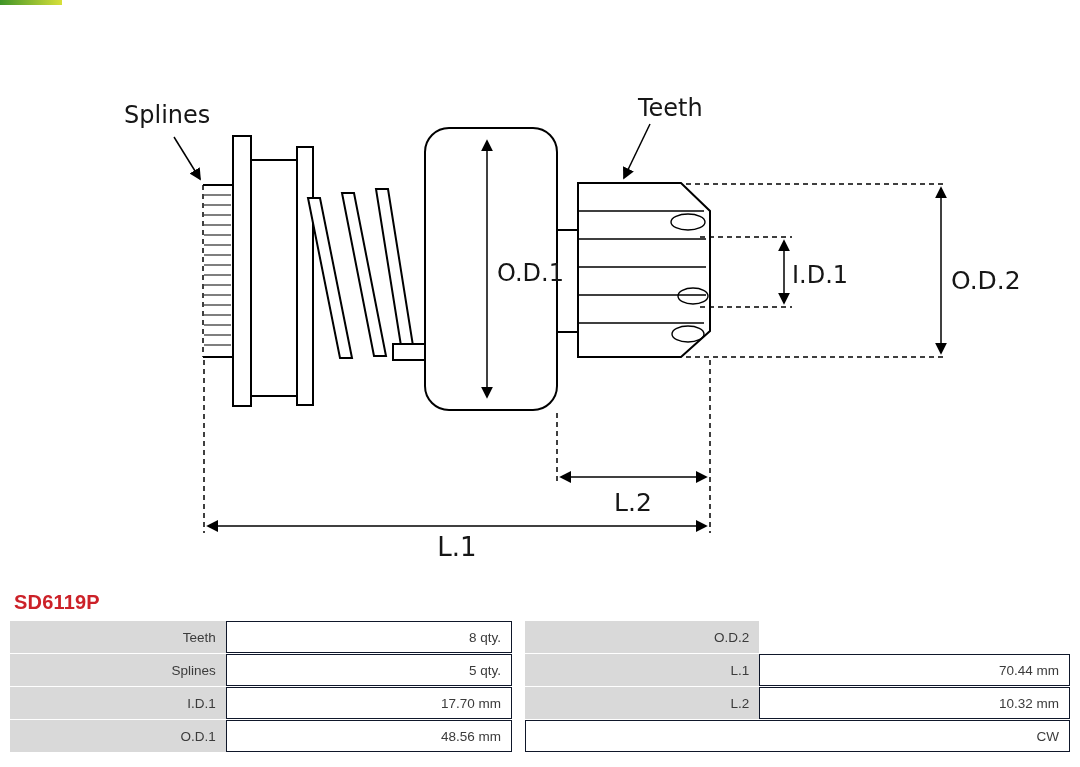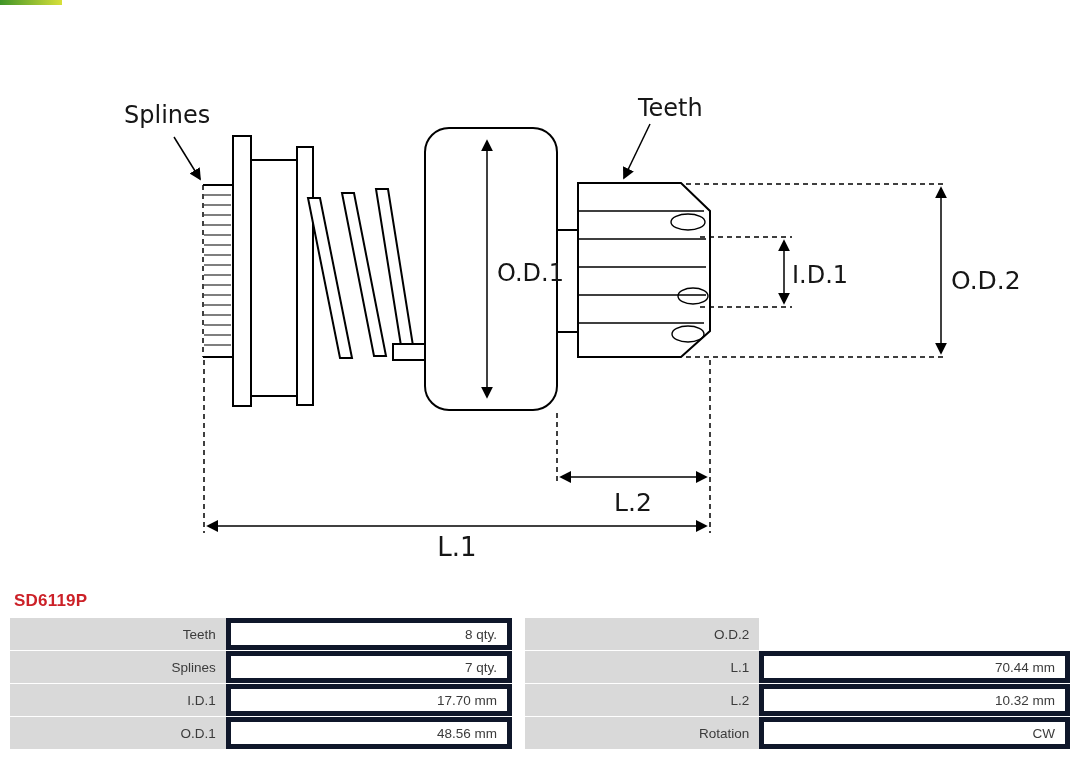--- a/index.html
+++ b/index.html
@@ -10,33 +10,33 @@
   .logo-strip {
     position:absolute; top:0; left:0; width:62px; height:5px;
     background:linear-gradient(90deg,#3f9427,#d8e03a);
   }
   svg.diagram { display:block; }
   svg.diagram text {
     font-family:"DejaVu Sans", sans-serif;
     fill:#161616; font-weight:400;
   }
   .product-code {
-    margin:3px 0 7px 14px; font-size:17px; font-weight:700;
+    margin:3px 0 7px 14px; font-size:20px; font-weight:700;
     color:#cc2128; letter-spacing:.2px;
   }
   .specs { display:flex; gap:13px; margin:0 10px; }
   .spec-col.left  { flex:0 0 502px; }
   .spec-col.right { flex:1; }
   .spec-row { display:flex; height:32px; margin-bottom:1px; }
   .cell {
     box-sizing:border-box; display:flex; align-items:center; justify-content:flex-end;
     font-size:13.5px; color:#3b3b3b; padding:0 10px;
   }
   .cell.label { flex:0 0 43%; background:#d9d9d9; }
-  .cell.value { flex:1; background:#ffffff; border:5px solid #0f172a; }
+  .cell.value { flex:1; background:#ffffff; border:1px solid #0f172a; }
 </style>
 </head>
 <body>
 
 <div class="logo-strip"></div>
 
 <svg class="diagram" viewBox="0 0 1080 588" width="1080" height="588">
   <defs>
     <marker id="ah" viewBox="0 0 10 10" refX="8.5" refY="5" markerWidth="8" markerHeight="8" orient="auto-start-reverse">
       <path d="M0,0 L10,5 L0,10 Z" fill="#000"></path>
@@ -109,21 +109,21 @@
 <div class="product-code">SD6119P</div>
 
 <div class="specs">
   <div class="spec-col left">
     <div class="spec-row">
       <div class="cell label">Teeth</div>
       <div class="cell value">8 qty.</div>
     </div>
     <div class="spec-row">
       <div class="cell label">Splines</div>
-      <div class="cell value">7 qty.</div>
+      <div class="cell value">5 qty.</div>
     </div>
     <div class="spec-row">
       <div class="cell label">I.D.1</div>
       <div class="cell value">17.70 mm</div>
     </div>
     <div class="spec-row">
       <div class="cell label">O.D.1</div>
       <div class="cell value">48.56 mm</div>
     </div>
   </div>
@@ -133,17 +133,16 @@
     </div>
     <div class="spec-row">
       <div class="cell label">L.1</div>
       <div class="cell value">70.44 mm</div>
     </div>
     <div class="spec-row">
       <div class="cell label">L.2</div>
       <div class="cell value">10.32 mm</div>
     </div>
     <div class="spec-row">
-      <div class="cell label">Rotation</div>
       <div class="cell value">CW</div>
     </div>
   </div>
 </div>
 
 </body></html>

